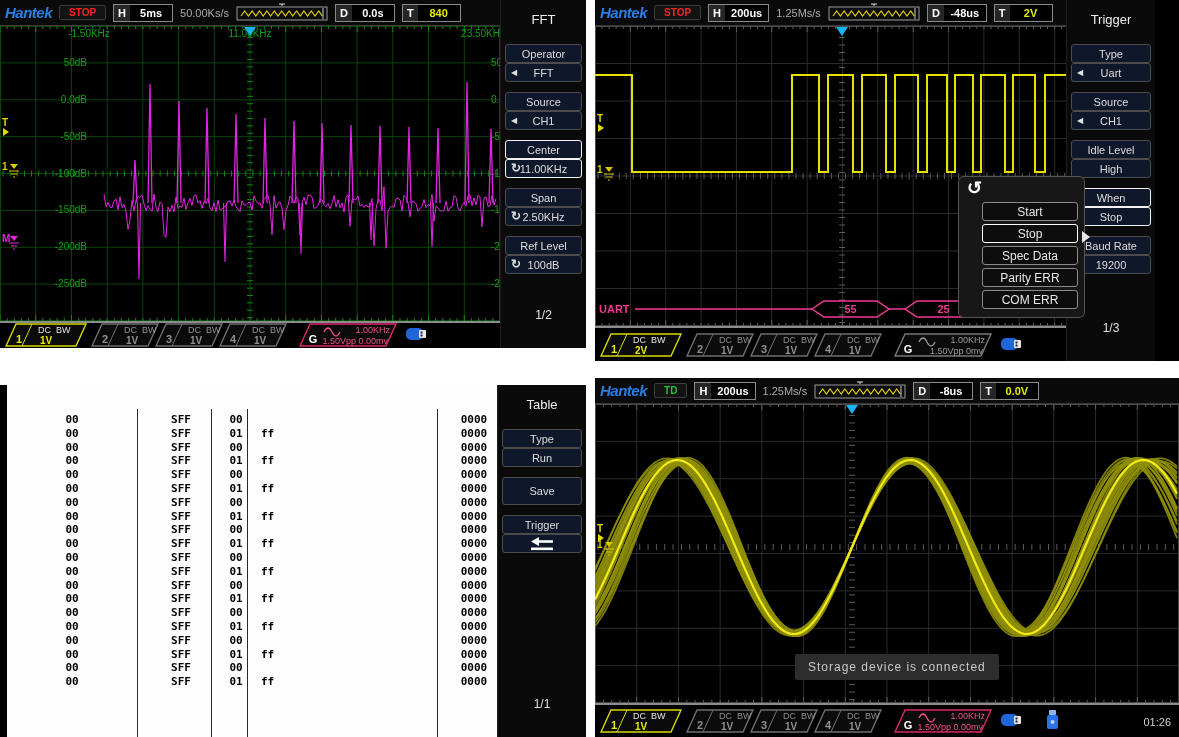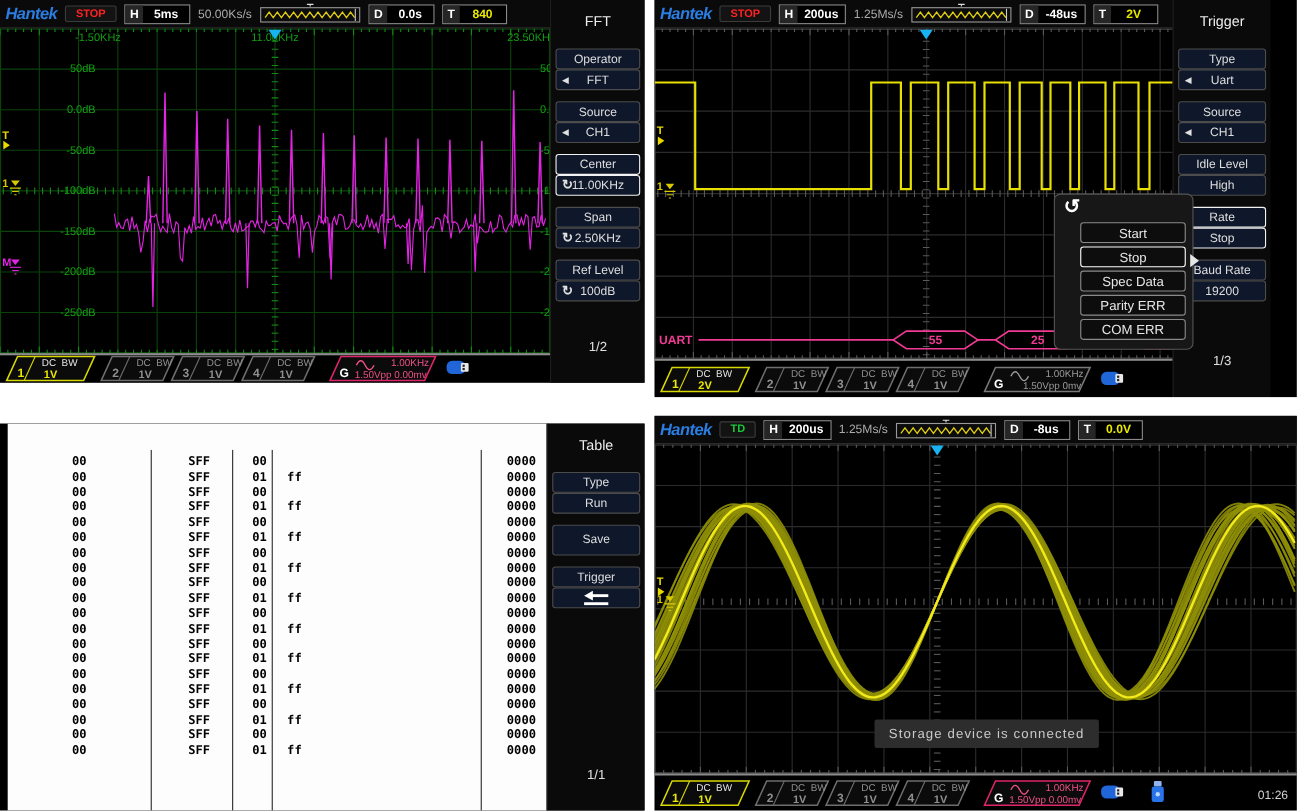--- a/index.html
+++ b/index.html
@@ -845,21 +845,21 @@
       <div class="mgroups">
         <div class="mbtn">Type</div>
         <div class="mbtn"><span class="pfx">◀</span>Uart</div>
         <div class="mgap"></div>
         <div class="mbtn">Source</div>
         <div class="mbtn"><span class="pfx">◀</span>CH1</div>
         <div class="mgap"></div>
         <div class="mbtn">Idle Level</div>
         <div class="mbtn">High</div>
         <div class="mgap"></div>
-        <div class="mbtn hl">Rate</div>
+        <div class="mbtn hl">When</div>
         <div class="mbtn hl"><span class="pfx">◀</span>Stop</div>
         <div class="mgap"></div>
         <div class="mbtn">Baud Rate</div>
         <div class="mbtn"><span class="pfx">◀</span>19200</div>
         <div class="mgap"></div>
       </div>
       <div class="mpage">1/3</div>
     </div>
 </div>
 

